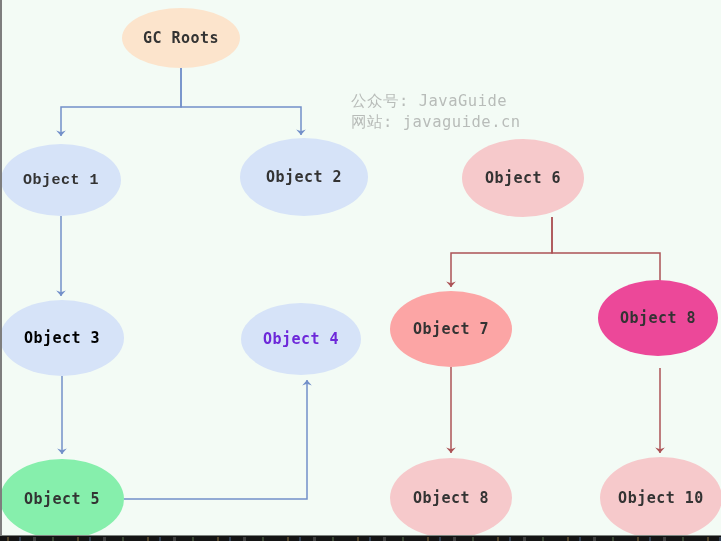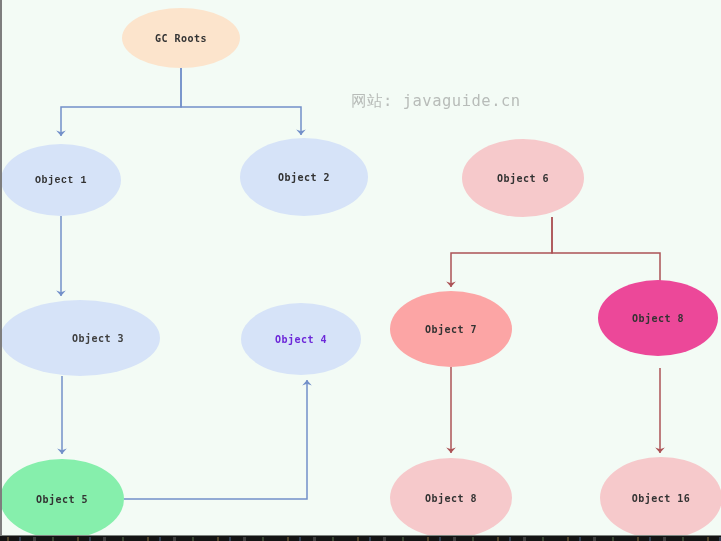--- a/index.html
+++ b/index.html
@@ -8,21 +8,21 @@
     width:721px;height:541px;
     background:#f3fbf5;
     overflow:hidden;
     font-family:"DejaVu Sans Mono","Liberation Mono",monospace;
   }
   #edge-layer{position:absolute;left:0;top:0;width:721px;height:541px;}
   .node{
     position:absolute;
     border-radius:50%;
     display:flex;align-items:center;justify-content:center;
-    font-size:10px;font-weight:600;letter-spacing:0.5px;
+    font-size:15px;font-weight:600;letter-spacing:0.5px;
     color:#333;white-space:nowrap;
   }
   #watermark{
     position:absolute;left:351px;top:91px;
     color:#b8bcb9;font-size:15.5px;line-height:21px;
     letter-spacing:0.5px;
   }
   #left-edge{
     position:absolute;left:0;top:0;width:2px;height:541px;
     background:#7e7e7e;
@@ -69,31 +69,32 @@
         <path d="M552 217 L552 253 L660 253 L660 287" fill="none" stroke="#ac5356" stroke-width="1.5" marker-end="url(#mk-unreachable)"></path>
         <path d="M451 367 L451 453" fill="none" stroke="#ac5356" stroke-width="1.5" marker-end="url(#mk-unreachable)"></path>
         <path d="M660 368 L660 453" fill="none" stroke="#ac5356" stroke-width="1.5" marker-end="url(#mk-unreachable)"></path>
       </g>
   </svg>
 
   <div id="nodes">
       <div class="node" style="left: 122px; top: 8px; width: 118px; height: 60px; background: rgb(252, 228, 204); color: rgb(51, 51, 51);">GC Roots</div>
       <div class="node" style="left: 1px; top: 144px; width: 120px; height: 72px; background: rgb(214, 227, 248); color: rgb(51, 51, 51); font-family: Liberation Mono, monospace;">Object 1</div>
       <div class="node" style="left: 240px; top: 138px; width: 128px; height: 78px; background: rgb(214, 227, 248); color: rgb(51, 51, 51);">Object 2</div>
-      <div class="node" style="left: 0px; top: 300px; width: 124px; height: 76px; background: rgb(214, 227, 248); color: #404040; padding-left: 36px;">Object 3</div>
+      <div class="node" style="left: 0px; top: 300px; width: 124px; height: 76px; background: rgb(214, 227, 248); color: #000000;">Object 3</div>
       <div class="node" style="left: 241px; top: 303px; width: 120px; height: 72px; background: rgb(214, 227, 248); color: #6d28d9;">Object 4</div>
       <div class="node" style="left: 0px; top: 459px; width: 124px; height: 80px; background: #86efac; color: rgb(51, 51, 51);">Object 5</div>
       <div class="node" style="left: 462px; top: 139px; width: 122px; height: 78px; background: rgb(246, 201, 203); color: rgb(51, 51, 51);">Object 6</div>
       <div class="node" style="left: 390px; top: 291px; width: 122px; height: 76px; background: #fca5a5; color: rgb(51, 51, 51);">Object 7</div>
       <div class="node" style="left: 598px; top: 280px; width: 120px; height: 76px; background: #ec4899; color: rgb(51, 51, 51);">Object 8</div>
       <div class="node" style="left: 390px; top: 458px; width: 122px; height: 80px; background: rgb(246, 201, 203); color: rgb(51, 51, 51);">Object 8</div>
-      <div class="node" style="left: 600px; top: 457px; width: 122px; height: 82px; background: rgb(246, 201, 203); color: rgb(51, 51, 51);">Object 16</div>
+      <div class="node" style="left: 600px; top: 457px; width: 122px; height: 82px; background: rgb(246, 201, 203); color: rgb(51, 51, 51);">Object 10</div>
     </div>
 
   <div id="watermark" style="color: rgb(184, 188, 185);">
+    <div>公众号: JavaGuide</div>
     <div>网站: javaguide.cn</div>
   </div>
 
   <div id="left-edge"></div>
 
   <div id="bottom-bar">
     <div class="speckles"></div>
   </div>
 
 </div>

